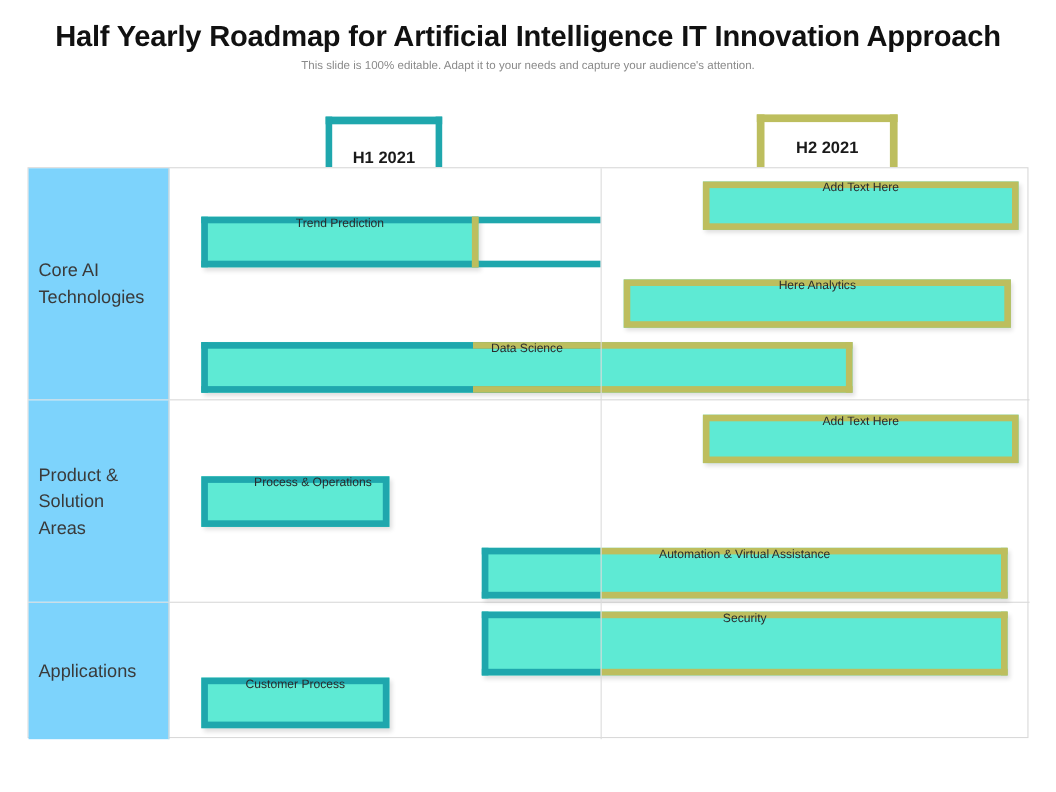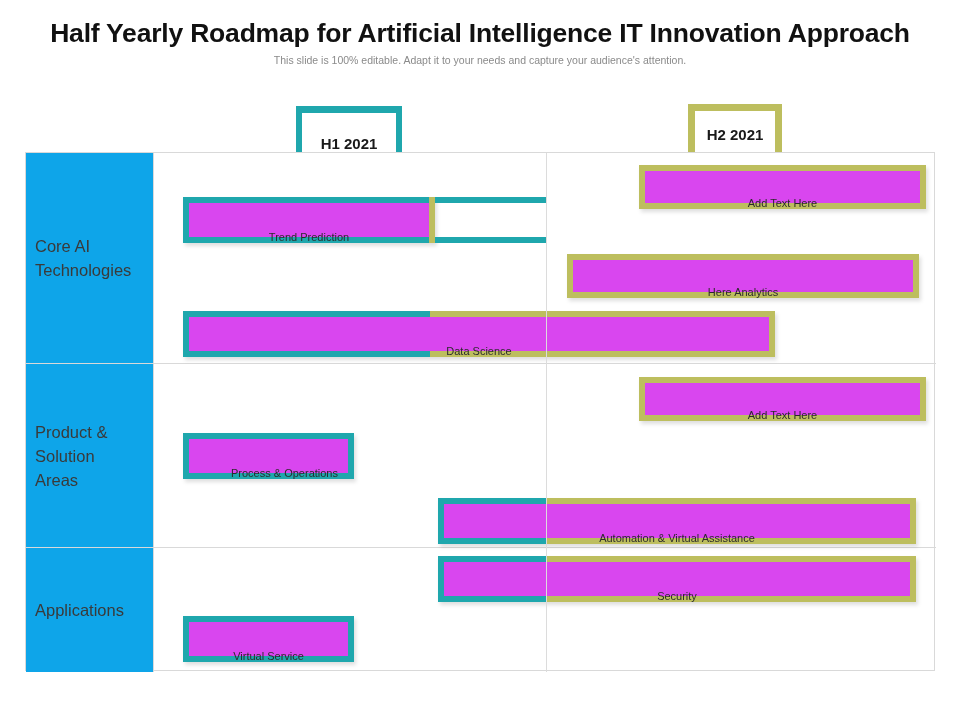--- a/index.html
+++ b/index.html
@@ -61,21 +61,21 @@
     top: 106px;
     width: 106px;
     height: 46px;
     border-width: 7px 6px 0 6px;
     border-color: #1fa7ad;
     align-items: flex-end;
   }
   #badge-h2 {
     left: 688px;
     top: 104px;
-    width: 94px;
+    width: 128px;
     height: 48px;
     border-width: 7px 7px 0 7px;
     border-color: #bdbe5e;
   }
 
   
   #roadmap-table {
     position: absolute;
     left: 25px;
     top: 152px;
@@ -96,21 +96,21 @@
   #row-1 { top: 211px; height: 184px; }
   #row-2 { top: 395px; height: 124px; border-bottom: none; }
 
   .row-label-cell {
     position: absolute;
     left: 0;
     top: 0;
     width: 128px;
     height: 100%;
     box-sizing: border-box;
-    background: #0ea5e9;
+    background: #7dd3fc;
     border-right: 1px solid #d9d9d9;
     display: flex;
     align-items: center;
     padding-left: 9px;
   }
   .row-label-text {
     font-size: 16.5px;
     line-height: 24px;
     color: #3a3a3a;
     font-weight: normal;
@@ -124,23 +124,23 @@
     width: 1px;
     height: 519px;
     background: #dcdcdc;
   }
 
   
   .task-bar {
     position: absolute;
     box-sizing: border-box;
     display: flex;
-    align-items: flex-end;
+    align-items: flex-start;
     justify-content: center;
-    background: #d946ef;
+    background: #5eead4;
     box-shadow: 2px 3px 4px rgba(0,0,0,0.13);
   }
   .task-bar .seg {
     position: absolute;
     top: 0;
     height: 100%;
     box-sizing: border-box;
     border-style: solid;
     pointer-events: none;
   }
@@ -215,25 +215,25 @@
           <span class="seg right-seg c-olive" style="width: 370px;"></span>
           <span class="bar-label">Automation  &amp;  Virtual  Assistance</span>
         </div>
       </div>
   </div>
   <div class="table-row" id="row-2">
     <div class="row-label-cell">
       <span class="row-label-text">Applications</span>
     </div>
     <div class="row-bars" id="row-bars-2">
-        <div class="task-bar" style="left: 412px; width: 478px; top: 8px; height: 46px;">
+        <div class="task-bar" style="left: 412px; width: 478px; top: 8px; height: 58px;">
           <span class="seg left-seg c-teal" style="width: 108px;"></span>
           <span class="seg right-seg c-olive" style="width: 370px;"></span>
           <span class="bar-label">Security</span>
         </div>
         <div class="task-bar" style="left: 157px; width: 171px; top: 68px; height: 46px;">
           <span class="seg full-seg c-teal"></span>
-          <span class="bar-label">Virtual Service</span>
+          <span class="bar-label">Customer Process</span>
         </div>
       </div>
   </div>
   <div id="half-divider"></div>
 </div>
 
 </body></html>

